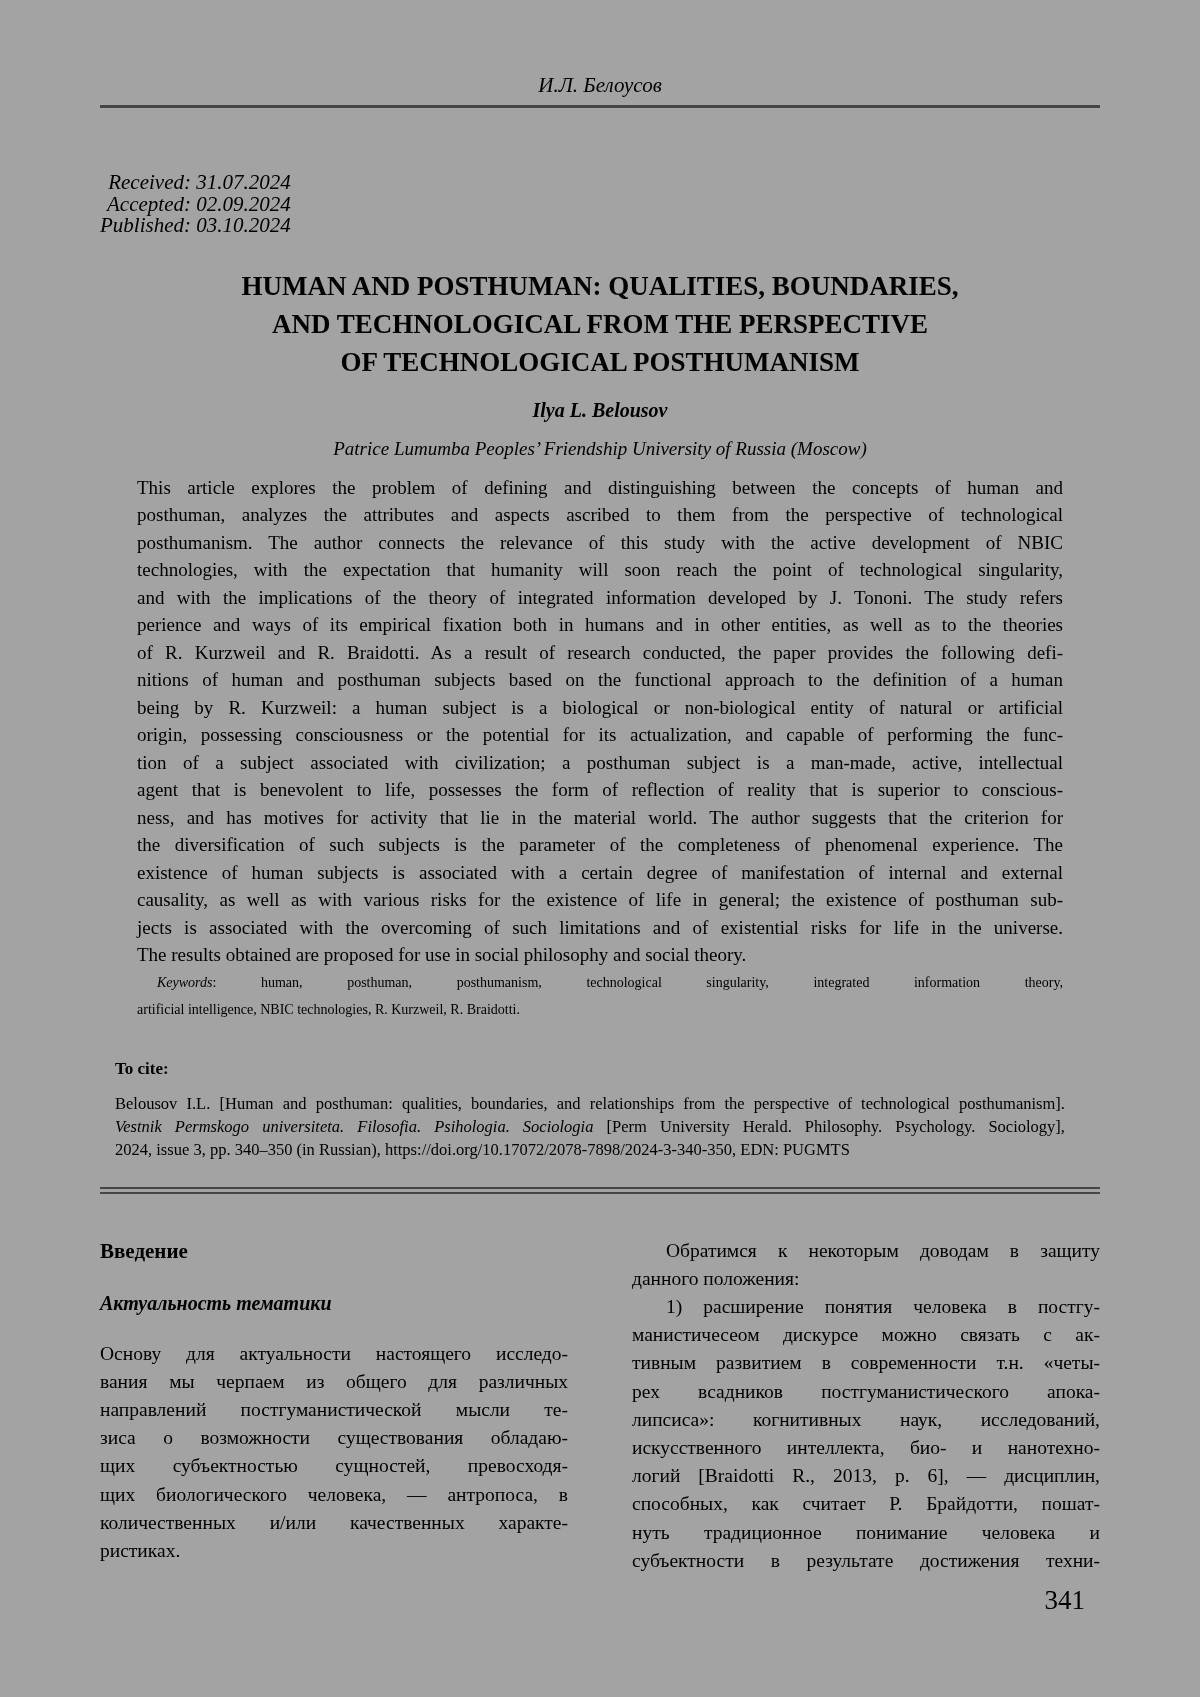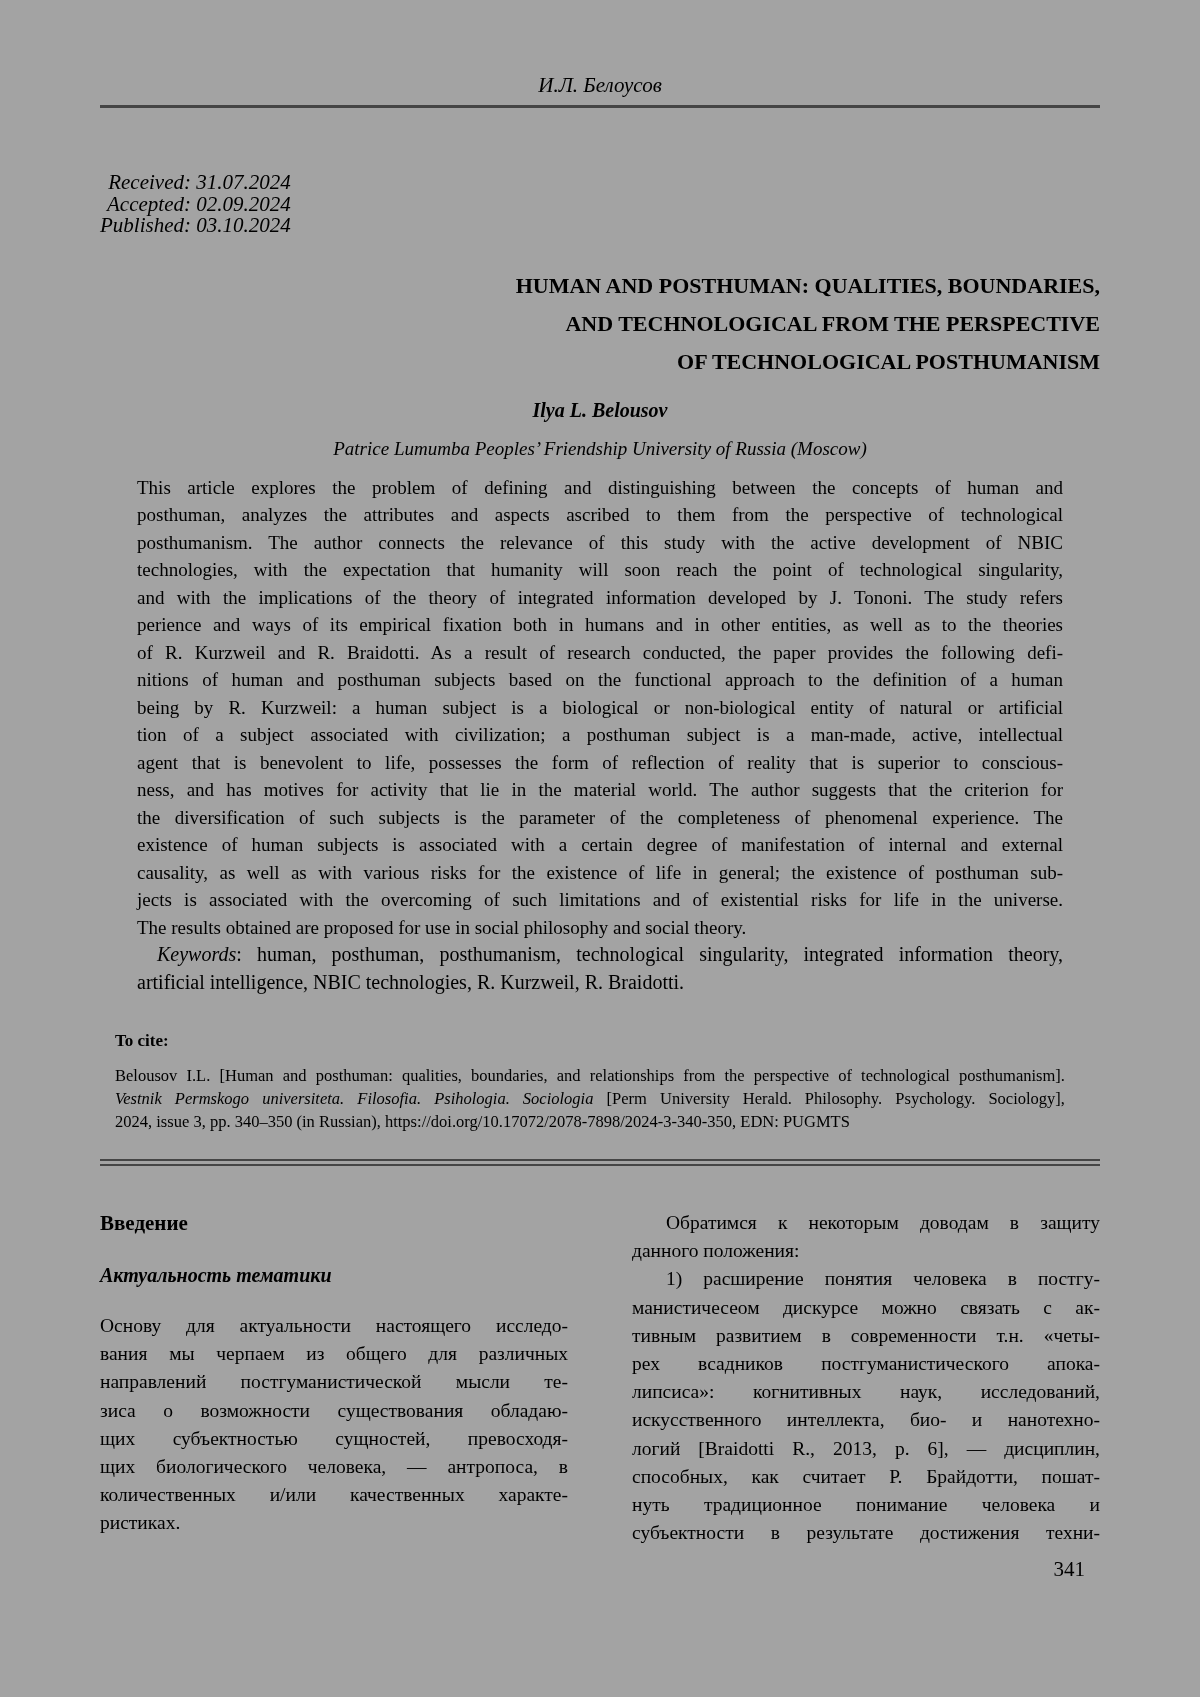--- a/index.html
+++ b/index.html
@@ -38,23 +38,23 @@
   .dates {
     text-align: right;
     font-style: italic;
     font-size: 21px;
     line-height: 21.5px;
     margin-right: 0;
   }
 
   .title-block {
     margin-top: 30px;
-    text-align: right;
-    font-weight: bold;
-    font-size: 22px;
+    text-align: center;
+    font-weight: bold;
+    font-size: 27px;
     line-height: 38px;
   }
   .author-line {
     margin-top: 17px;
     text-align: center;
     font-weight: bold;
     font-style: italic;
     font-size: 20px;
     line-height: 24px;
   }
@@ -66,21 +66,21 @@
     line-height: 23px;
   }
 
   .abstract-block {
     margin: 14px 37px 0 37px;
     font-size: 19px;
     line-height: 27.5px;
   }
   .keywords-block {
     margin: 0 37px;
-    font-size: 20px;
+    font-size: 14px;
     line-height: 27.5px;
   }
 
   .tline { text-align: justify; text-align-last: justify; }
   .tline-last { text-align-last: left; }
   .tline-indent { text-indent: 34px; }
   .kw-first { text-indent: 20px; }
   .italic { font-style: italic; }
 
   .tocite-label {
@@ -128,21 +128,21 @@
     line-height: 25px;
   }
   .col-par { margin-top: 24px; }
   .right-par1 { margin-top: 1px; }
   .right-par2 { margin-top: 0; }
 
   .page-number {
     text-align: right;
     margin-top: 10px;
     margin-right: 15px;
-    font-size: 21px;
+    font-size: 27px;
   }
 </style>
 </head>
 <body>
 
 <div class="page">
   <div class="content">
 
     <div class="running-head">И.Л. Белоусов</div>
     <div class="head-rule"></div>
@@ -167,20 +167,21 @@
     <div class="abstract-block">
         <div class="tline">This article explores the problem of defining and distinguishing between the concepts of human and</div>
         <div class="tline">posthuman, analyzes the attributes and aspects ascribed to them from the perspective of technological</div>
         <div class="tline">posthumanism. The author connects the relevance of this study with the active development of NBIC</div>
         <div class="tline">technologies, with the expectation that humanity will soon reach the point of technological singularity,</div>
         <div class="tline">and with the implications of the theory of integrated information developed by J. Tononi. The study refers</div>
         <div class="tline">perience and ways of its empirical fixation both in humans and in other entities, as well as to the theories</div>
         <div class="tline">of R. Kurzweil and R. Braidotti. As a result of research conducted, the paper provides the following defi-</div>
         <div class="tline">nitions of human and posthuman subjects based on the functional approach to the definition of a human</div>
         <div class="tline">being by R. Kurzweil: a human subject is a biological or non-biological entity of natural or artificial</div>
+        <div class="tline">origin, possessing consciousness or the potential for its actualization, and capable of performing the func-</div>
         <div class="tline">tion of a subject associated with civilization; a posthuman subject is a man-made, active, intellectual</div>
         <div class="tline">agent that is benevolent to life, possesses the form of reflection of reality that is superior to conscious-</div>
         <div class="tline">ness, and has motives for activity that lie in the material world. The author suggests that the criterion for</div>
         <div class="tline">the diversification of such subjects is the parameter of the completeness of phenomenal experience. The</div>
         <div class="tline">existence of human subjects is associated with a certain degree of manifestation of internal and external</div>
         <div class="tline">causality, as well as with various risks for the existence of life in general; the existence of posthuman sub-</div>
         <div class="tline">jects is associated with the overcoming of such limitations and of existential risks for life in the universe.</div>
         <div class="tline tline-last">The results obtained are proposed for use in social philosophy and social theory.</div>
       </div>
 

